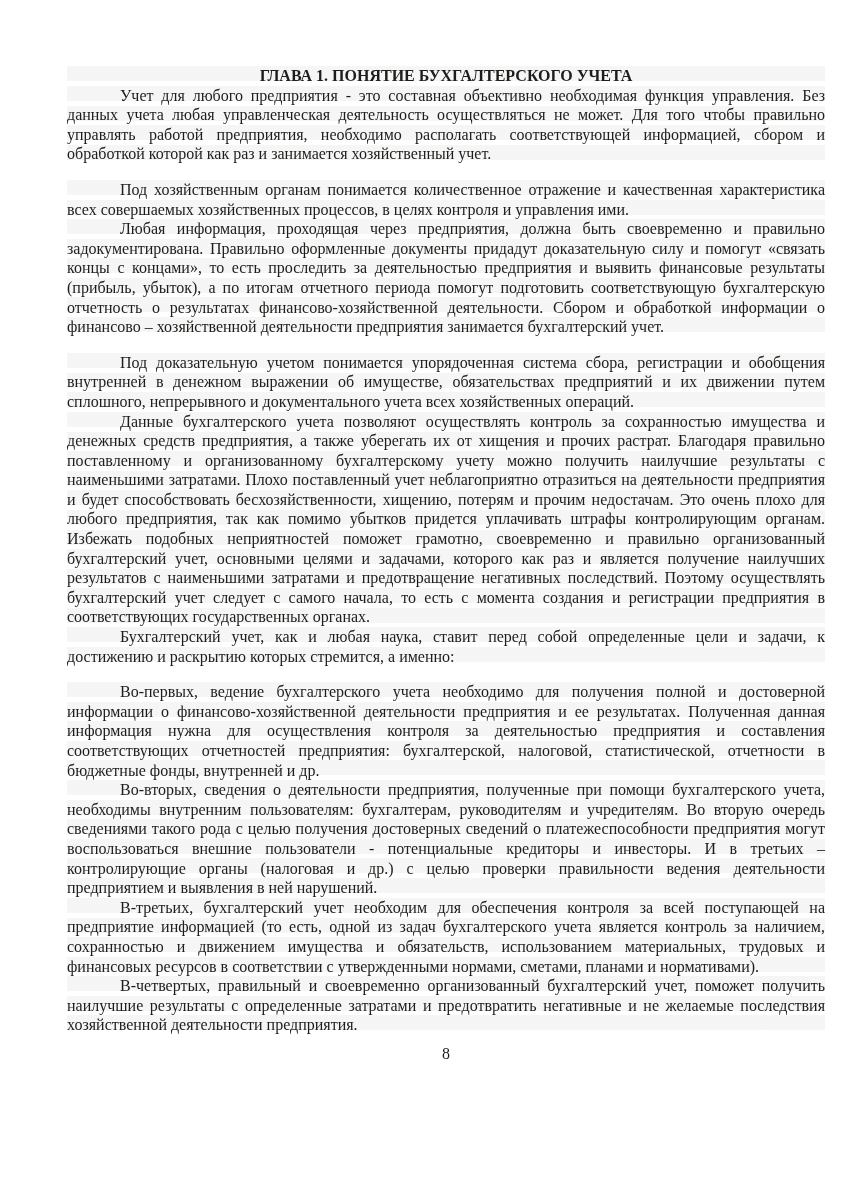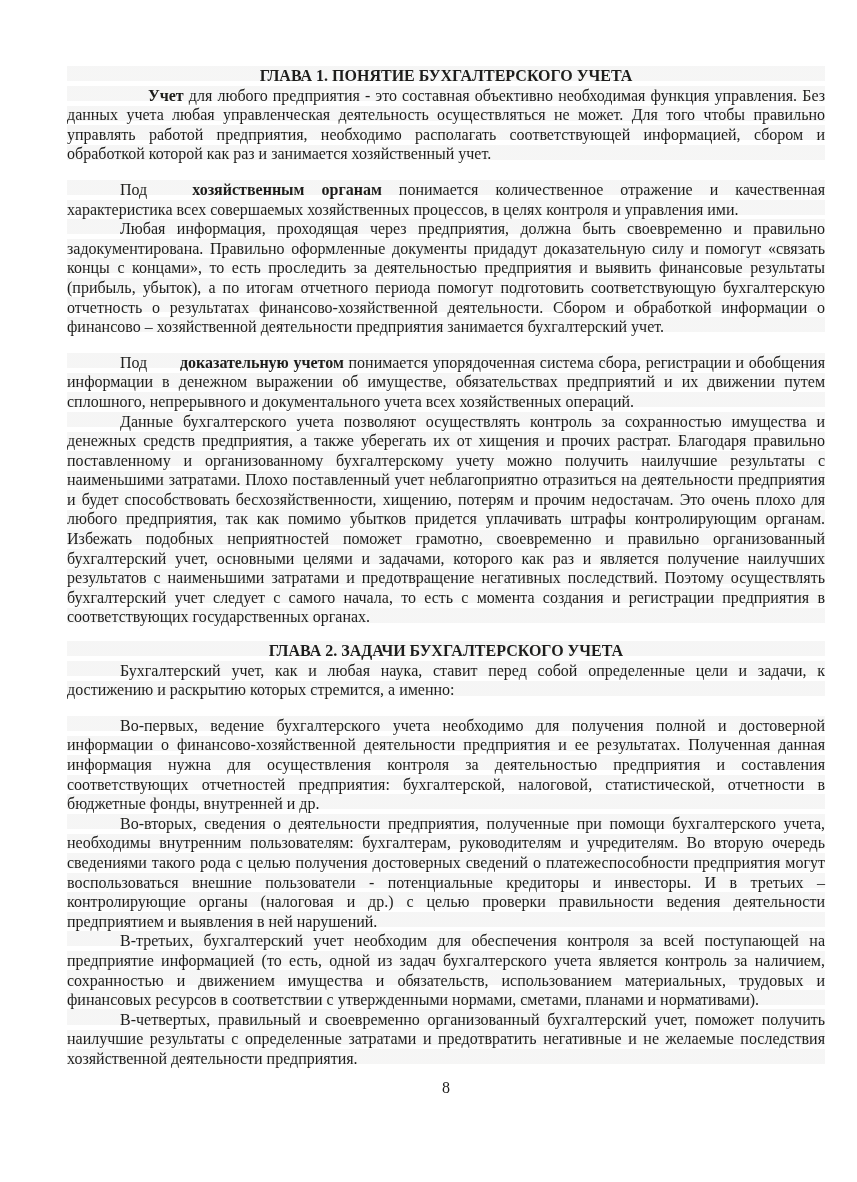--- a/index.html
+++ b/index.html
@@ -43,22 +43,21 @@
     text-align: justify;
     text-indent: 53px;
     background-image: repeating-linear-gradient(to bottom,
       rgba(70,70,64,0.05) 0px, rgba(70,70,64,0.05) 15px,
       rgba(255,255,255,0) 15px, rgba(255,255,255,0) 19.6px);
   }
   p.gap-top {
     margin-top: 16px;
   }
   .term {
-    font-weight: bold;
-    margin-left: 28px;
+    font-weight: normal;
   }
   .page-footer {
     margin-top: 9px;
     font-size: 16px;
     line-height: 19.6px;
     text-align: center;
   }
 </style>
 </head>
 <body>
@@ -67,25 +66,24 @@
   <div class="textblock">
 
     <h1 class="chapter-title">ГЛАВА 1. ПОНЯТИЕ БУХГАЛТЕРСКОГО УЧЕТА</h1>
 
     <p class="para"><span class="term">Учет</span><span> для любого предприятия - это составная объективно необходимая функция управления. Без данных учета любая управленческая деятельность осуществляться не может. Для того чтобы правильно управлять работой предприятия, необходимо располагать соответствующей информацией, сбором и обработкой которой как раз и занимается хозяйственный учет.</span></p>
 
     <p class="para gap-top"><span>Под </span><span class="term">хозяйственным органам</span><span> понимается количественное отражение и качественная характеристика всех совершаемых хозяйственных процессов, в целях контроля и управления ими.</span></p>
 
     <p class="para"><span>Любая информация, проходящая через предприятия, должна быть своевременно и правильно задокументирована. Правильно оформленные документы придадут доказательную силу и помогут «связать концы с концами», то есть проследить за деятельностью предприятия и выявить финансовые результаты (прибыль, убыток), а по итогам отчетного периода помогут подготовить соответствующую бухгалтерскую отчетность о результатах финансово-хозяйственной деятельности. Сбором и обработкой информации о финансово – хозяйственной деятельности предприятия занимается бухгалтерский учет.</span></p>
 
-    <p class="para gap-top"><span>Под </span><span class="term">доказательную учетом</span><span> понимается упорядоченная система сбора, регистрации и обобщения информации в денежном выражении об имуществе, обязательствах предприятий и их движении путем сплошного, непрерывного и документального учета всех хозяйственных операций.</span></p>
+    <p class="para gap-top"><span>Под </span><span class="term">доказательную учетом</span><span> понимается упорядоченная система сбора, регистрации и обобщения внутренней в денежном выражении об имуществе, обязательствах предприятий и их движении путем сплошного, непрерывного и документального учета всех хозяйственных операций.</span></p>
 
     <p class="para"><span>Данные бухгалтерского учета позволяют осуществлять контроль за сохранностью имущества и денежных средств предприятия, а также уберегать их от хищения и прочих растрат. Благодаря правильно поставленному и организованному бухгалтерскому учету можно получить наилучшие результаты с наименьшими затратами. Плохо поставленный учет неблагоприятно отразиться на деятельности предприятия и будет способствовать бесхозяйственности, хищению, потерям и прочим недостачам. Это очень плохо для любого предприятия, так как помимо убытков придется уплачивать штрафы контролирующим органам. Избежать подобных неприятностей поможет грамотно, своевременно и правильно организованный бухгалтерский учет, основными целями и задачами, которого как раз и является получение наилучших результатов с наименьшими затратами и предотвращение негативных последствий. Поэтому осуществлять бухгалтерский учет следует с самого начала, то есть с момента создания и регистрации предприятия в соответствующих государственных органах.</span></p>
 
-    <h1 class="chapter-title chapter2-title">ГЛАВА 2. ЗАДАЧИ БУХГАЛТЕРСКОГО УЧЕТА</h1>
 
     <p class="para"><span>Бухгалтерский учет, как и любая наука, ставит перед собой определенные цели и задачи, к достижению и раскрытию которых стремится, а именно:</span></p>
 
     <p class="para gap-top"><span>Во-первых, ведение бухгалтерского учета необходимо для получения полной и достоверной информации о финансово-хозяйственной деятельности предприятия и ее результатах. Полученная данная информация нужна для осуществления контроля за деятельностью предприятия и составления соответствующих отчетностей предприятия: бухгалтерской, налоговой, статистической, отчетности в бюджетные фонды, внутренней и др.</span></p>
 
     <p class="para"><span>Во-вторых, сведения о деятельности предприятия, полученные при помощи бухгалтерского учета, необходимы внутренним пользователям: бухгалтерам, руководителям и учредителям. Во вторую очередь сведениями такого рода с целью получения достоверных сведений о платежеспособности предприятия могут воспользоваться внешние пользователи - потенциальные кредиторы и инвесторы. И в третьих – контролирующие органы (налоговая и др.) с целью проверки правильности ведения деятельности предприятием и выявления в ней нарушений.</span></p>
 
     <p class="para"><span>В-третьих, бухгалтерский учет необходим для обеспечения контроля за всей поступающей на предприятие информацией (то есть, одной из задач бухгалтерского учета является контроль за наличием, сохранностью и движением имущества и обязательств, использованием материальных, трудовых и финансовых ресурсов в соответствии с утвержденными нормами, сметами, планами и нормативами).</span></p>
 
     <p class="para"><span>В-четвертых, правильный и своевременно организованный бухгалтерский учет, поможет получить наилучшие результаты с определенные затратами и предотвратить негативные и не желаемые последствия хозяйственной деятельности предприятия.</span></p>

